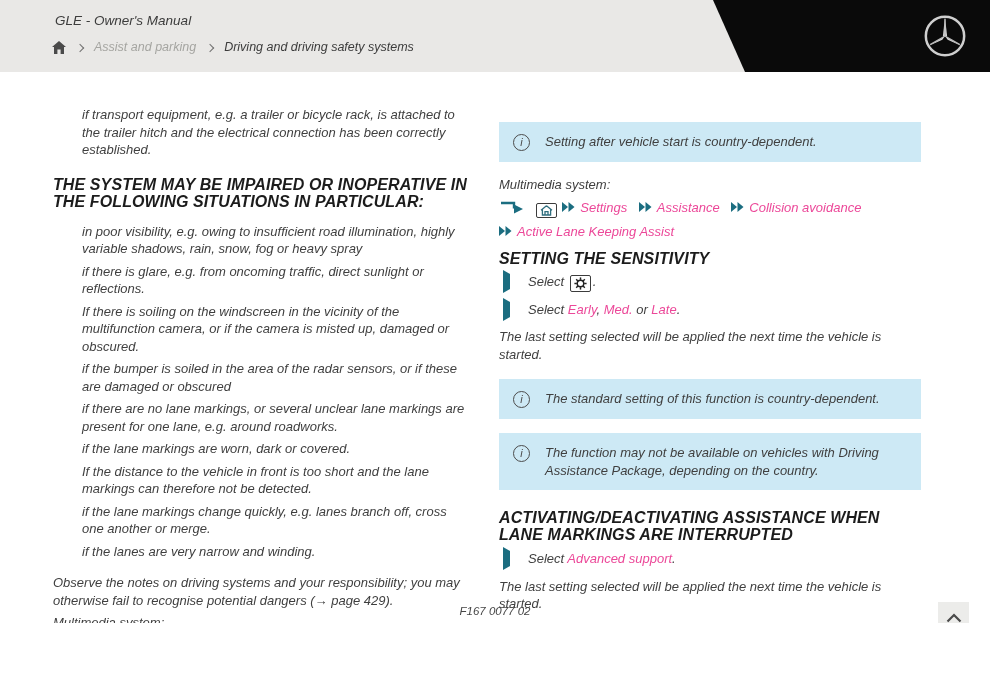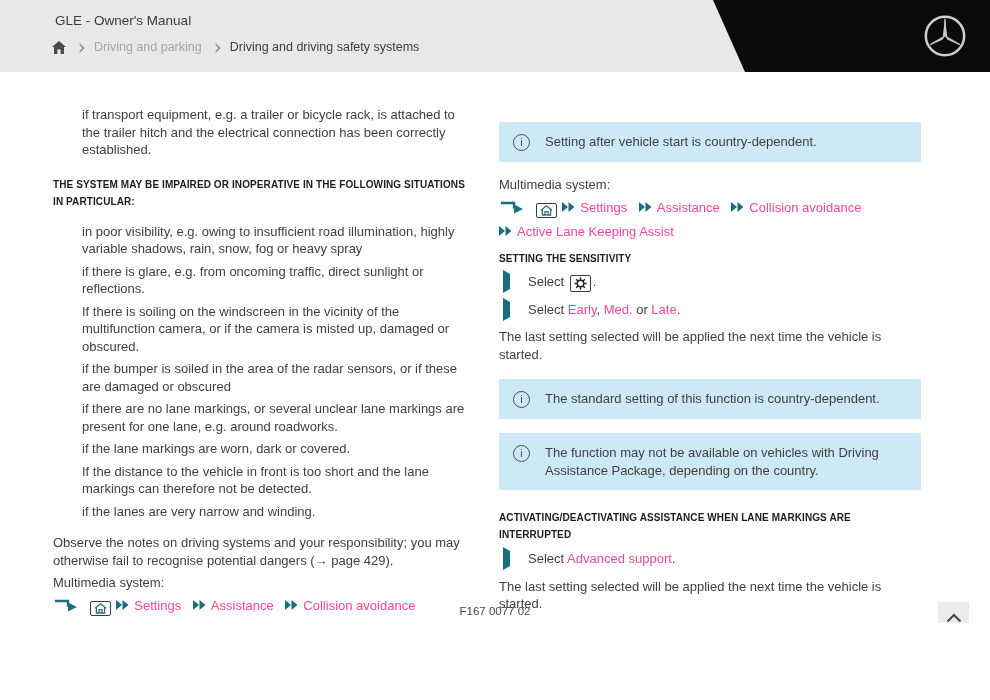--- a/index.html
+++ b/index.html
@@ -1,37 +1,37 @@
 <!DOCTYPE html>
 <html><head>
 <meta charset="utf-8">
 <style>
   * { margin:0; padding:0; box-sizing:border-box; }
   html,body { width:990px; height:700px; }
   body { font-family:"Liberation Sans", sans-serif; background:#ffffff; color:#3f3f3f; }
-  .page { position:relative; width:990px; height:623px; overflow:hidden; background:#fff; }
+  .page { position:relative; width:990px; height:623px; overflow:hidden; background:#fff;font-style:italic; }
 
   
   .header { position:relative; height:72px; background:#e9e8e6; }
   .header-title { position:absolute; left:55px; top:13px; font-size:13.5px; color:#3c3c3c; }
   .breadcrumb { position:absolute; left:52px; top:40px; display:flex; align-items:center; gap:11px; font-size:12.5px; }
   .crumb-sep { width:6px; height:6px; border-top:1.6px solid #707070; border-right:1.6px solid #707070; transform:rotate(45deg); margin-top:1px; }
   .crumb-muted { color:#a5a5a1; }
   .crumb-current { color:#3c3c3c; }
   .home-ic { display:flex; align-items:flex-end; }
   .black-wedge { position:absolute; right:0; top:0; width:290px; height:72px; background:#0a0a0a;
     clip-path:polygon(13px 0, 290px 0, 290px 72px, 45px 72px); }
   .mb-logo { position:absolute; right:22px; top:13px; }
 
   
   .content { display:flex; padding:34px 0 0 53px; gap:30px; }
   .col-left { width:416px; flex:0 0 416px; font-size:13px; line-height:17.5px; }
   .col-right { width:422px; flex:0 0 422px; font-size:13px; line-height:17.5px; }
 
-  h3 { font-size:10px; line-height:17px; color:#1c1c1c; font-weight:bold; letter-spacing:.1px; }
+  h3 { font-size:16px; line-height:17px; color:#1c1c1c; font-weight:bold; letter-spacing:.1px; }
 
   
   .brow { display:flex; margin-bottom:5px; }
   .brow .marker { flex:0 0 29px; }
   .dot { width:5px; height:5px; border-radius:50%; background:#1b6d80; margin:6px 0 0 8px; }
   .btext { flex:1; }
 
   
   .srow { display:flex; margin:4px 0 6px 0; }
   .srow .marker { flex:0 0 29px; }
@@ -64,21 +64,21 @@
 
   <div class="header">
     <div class="header-title">GLE - Owner's Manual</div>
     <div class="breadcrumb">
       <span class="home-ic">
         <svg width="14" height="13" viewBox="0 0 14 13">
             <path d="M7 0 L14 6 H12 V13 H8.6 V8.4 H5.4 V13 H2 V6 H0 Z" fill="#4a4a4a"></path>
           </svg>
       </span>
       <span class="crumb-sep"></span>
-      <span class="crumb-muted">Driving and parking</span>
+      <span class="crumb-muted">Assist and parking</span>
       <span class="crumb-sep"></span>
       <span class="crumb-current">Driving and driving safety systems</span>
     </div>
     <div class="black-wedge">
       <span class="mb-logo">
         <svg width="46" height="46" viewBox="0 0 48 48">
           <circle cx="24" cy="24" r="20" fill="none" stroke="#cfcfcf" stroke-width="2.6"></circle>
           <polygon points="24,4.5 21.8,24 26.2,24" fill="#d6d6d6"></polygon>
           <polygon points="7.2,34.1 24,24 21.2,27.8" fill="#d6d6d6"></polygon>
           <polygon points="40.8,34.1 26.8,27.8 24,24" fill="#d6d6d6"></polygon>
@@ -132,20 +132,24 @@
           <div class="brow">
             <span class="marker"><span class="dot"></span></span>
             <span class="btext">if the lane markings are worn, dark or covered.</span>
           </div>
 
           <div class="brow">
             <span class="marker"><span class="dot"></span></span>
             <span class="btext">If the distance to the vehicle in front is too short and the lane markings can therefore not be detected.</span>
           </div>
 
+          <div class="brow">
+            <span class="marker"><span class="dot"></span></span>
+            <span class="btext">if the lane markings change quickly, e.g. lanes branch off, cross one another or merge.</span>
+          </div>
 
           <div class="brow">
             <span class="marker"><span class="dot"></span></span>
             <span class="btext">if the lanes are very narrow and winding.</span>
           </div>
         </div>
 
       <p class="para">Observe the notes on driving systems and your responsibility; you may otherwise fail to recognise potential dangers (→ page 429).</p>
 
       <div class="mm-label">Multimedia system:</div>

